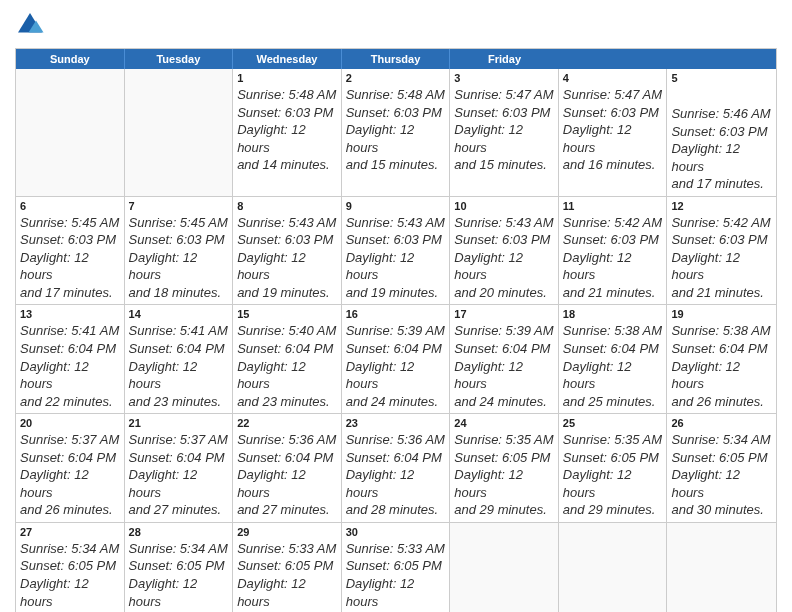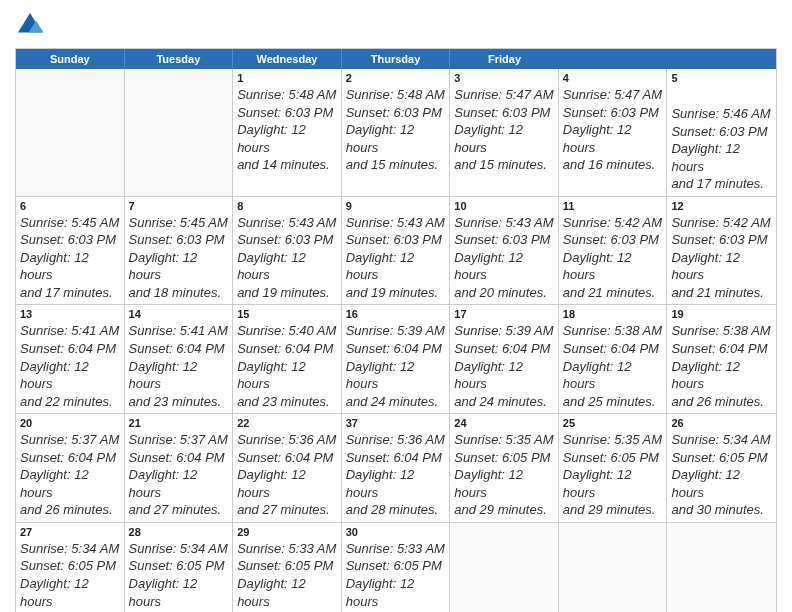--- a/index.html
+++ b/index.html
@@ -302,21 +302,21 @@
 and 27 minutes.</div>
           </div>
           <div class="cal-cell">
             <div class="day-num">22</div>
             <div class="cell-text" style="white-space: pre-line;">Sunrise: 5:36 AM
 Sunset: 6:04 PM
 Daylight: 12 hours
 and 27 minutes.</div>
           </div>
           <div class="cal-cell">
-            <div class="day-num">37</div>
+            <div class="day-num">23</div>
             <div class="cell-text" style="white-space: pre-line;">Sunrise: 5:36 AM
 Sunset: 6:04 PM
 Daylight: 12 hours
 and 28 minutes.</div>
           </div>
           <div class="cal-cell">
             <div class="day-num">24</div>
             <div class="cell-text" style="white-space: pre-line;">Sunrise: 5:35 AM
 Sunset: 6:05 PM
 Daylight: 12 hours

